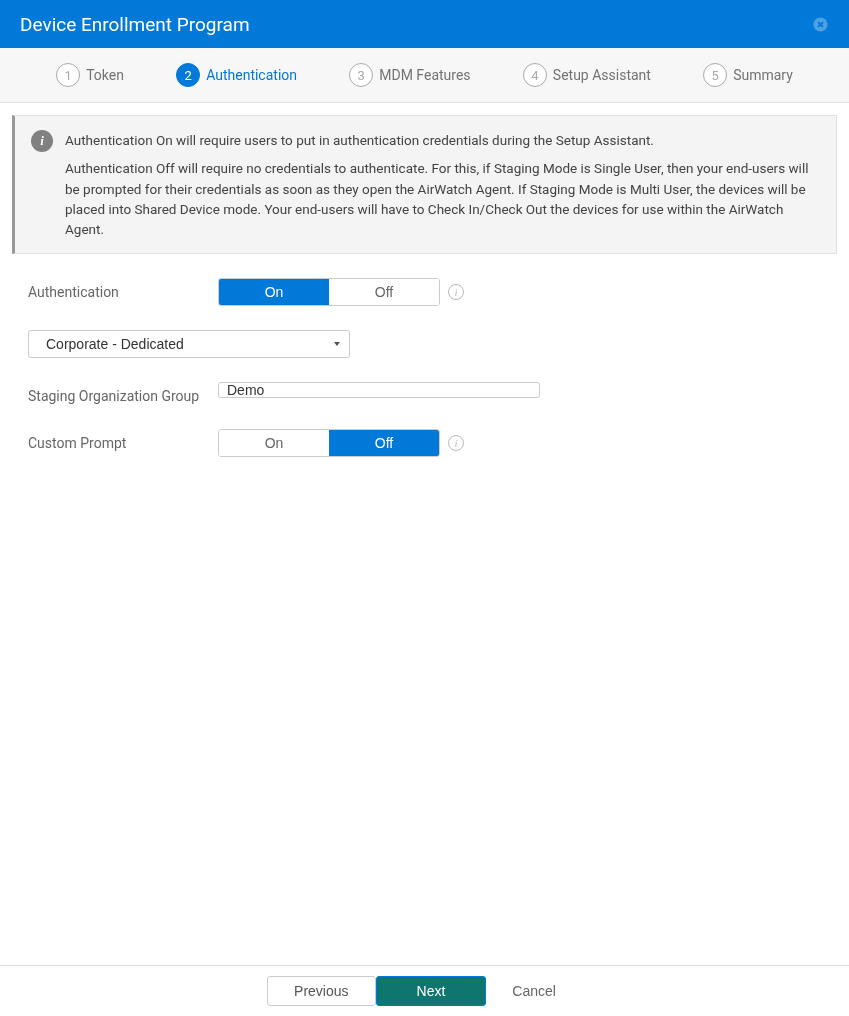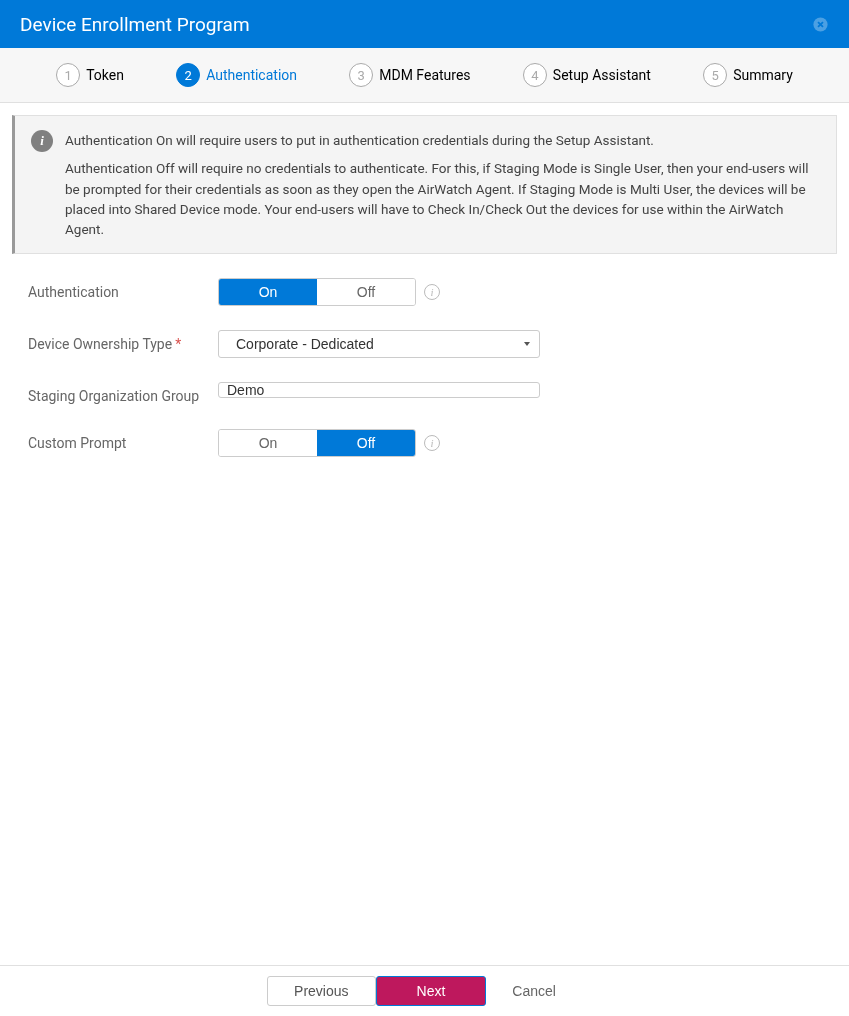--- a/index.html
+++ b/index.html
@@ -60,21 +60,21 @@
       justify-content: center;
       font-size: 13px;
       background: #fff;
     }
     .step.active .step-circle {
       background: #0079d8;
       border-color: #0079d8;
       color: #fff;
     }
     .step-label {
-      color: #000000;
+      color: #737373;
       font-size: 14px;
     }
     .step.active .step-label {
       color: #0079d8;
     }
     .content {
       flex: 1;
       overflow: auto;
       padding: 12px 12px 20px 12px;
     }
@@ -133,21 +133,21 @@
     .form-control-area {
       display: flex;
       align-items: center;
       gap: 8px;
     }
     .toggle-group {
       display: inline-flex;
       border: 1px solid #ccc;
       border-radius: 3px;
       overflow: hidden;
-      width: 198px;
+      width: 222px;
     }
     .toggle-option {
       flex: 1;
       padding: 5px 0;
       text-align: center;
       font-size: 14px;
       background: #fff;
       color: #666;
       cursor: pointer;
       border: none;
@@ -226,21 +226,21 @@
       border-radius: 3px;
       cursor: pointer;
       border: 1px solid transparent;
     }
     .btn-secondary {
       background: #fff;
       border-color: #ccc;
       color: #555;
     }
     .btn-primary {
-      background: #be185d;
+      background: #0f766e;
       color: #fff;
       border-color: #0079d8;
       padding: 6px 40px;
     }
     .btn-link {
       background: none;
       color: #666;
       border: none;
       padding: 6px 26px;
     }
@@ -299,23 +299,20 @@
       <div class="form-control-area">
         <div class="toggle-group">
           <button class="toggle-option selected">On</button>
           <button class="toggle-option">Off</button>
         </div>
         <span class="help-icon">i</span>
       </div>
     </div>
 
     <div class="form-row">
-      <div class="form-label">
-        <span>Device Ownership Type</span><span class="required">*</span>
-      </div>
       <div class="form-control-area">
         <div class="select-wrapper">
           <select class="select-input">
             <option>Corporate - Dedicated</option>
           </select>
         </div>
       </div>
     </div>
 
     <div class="form-row">

